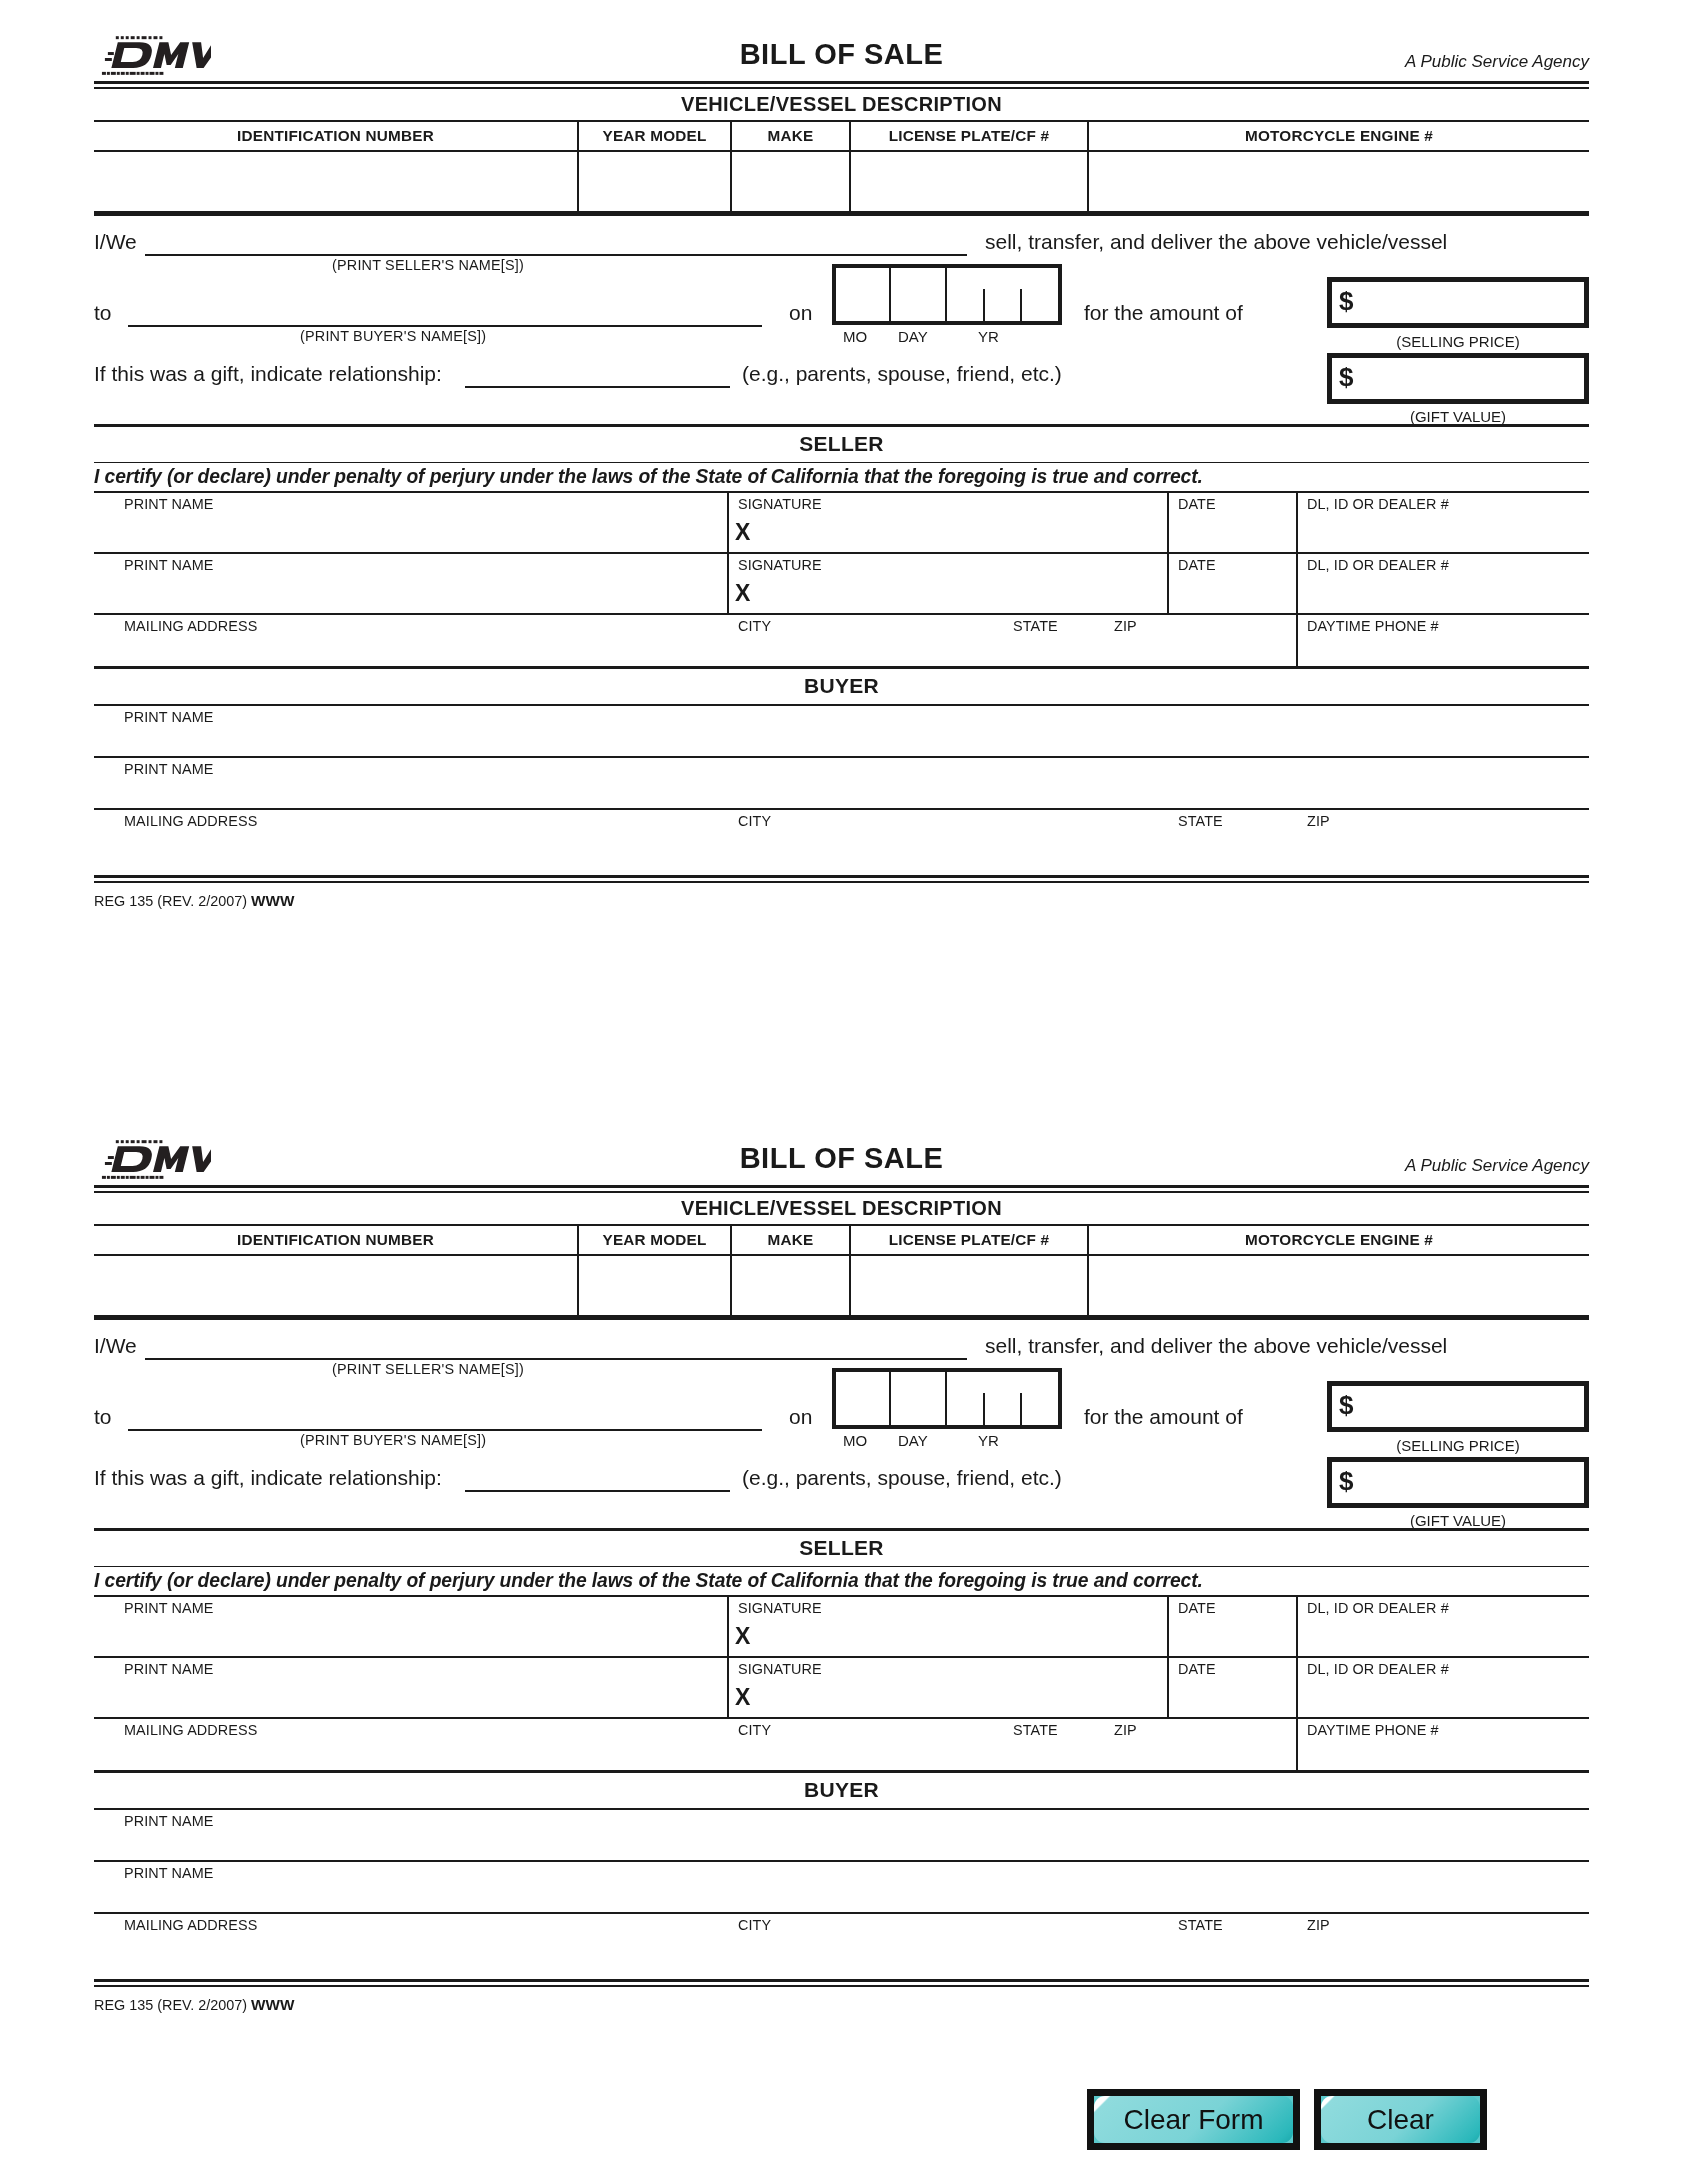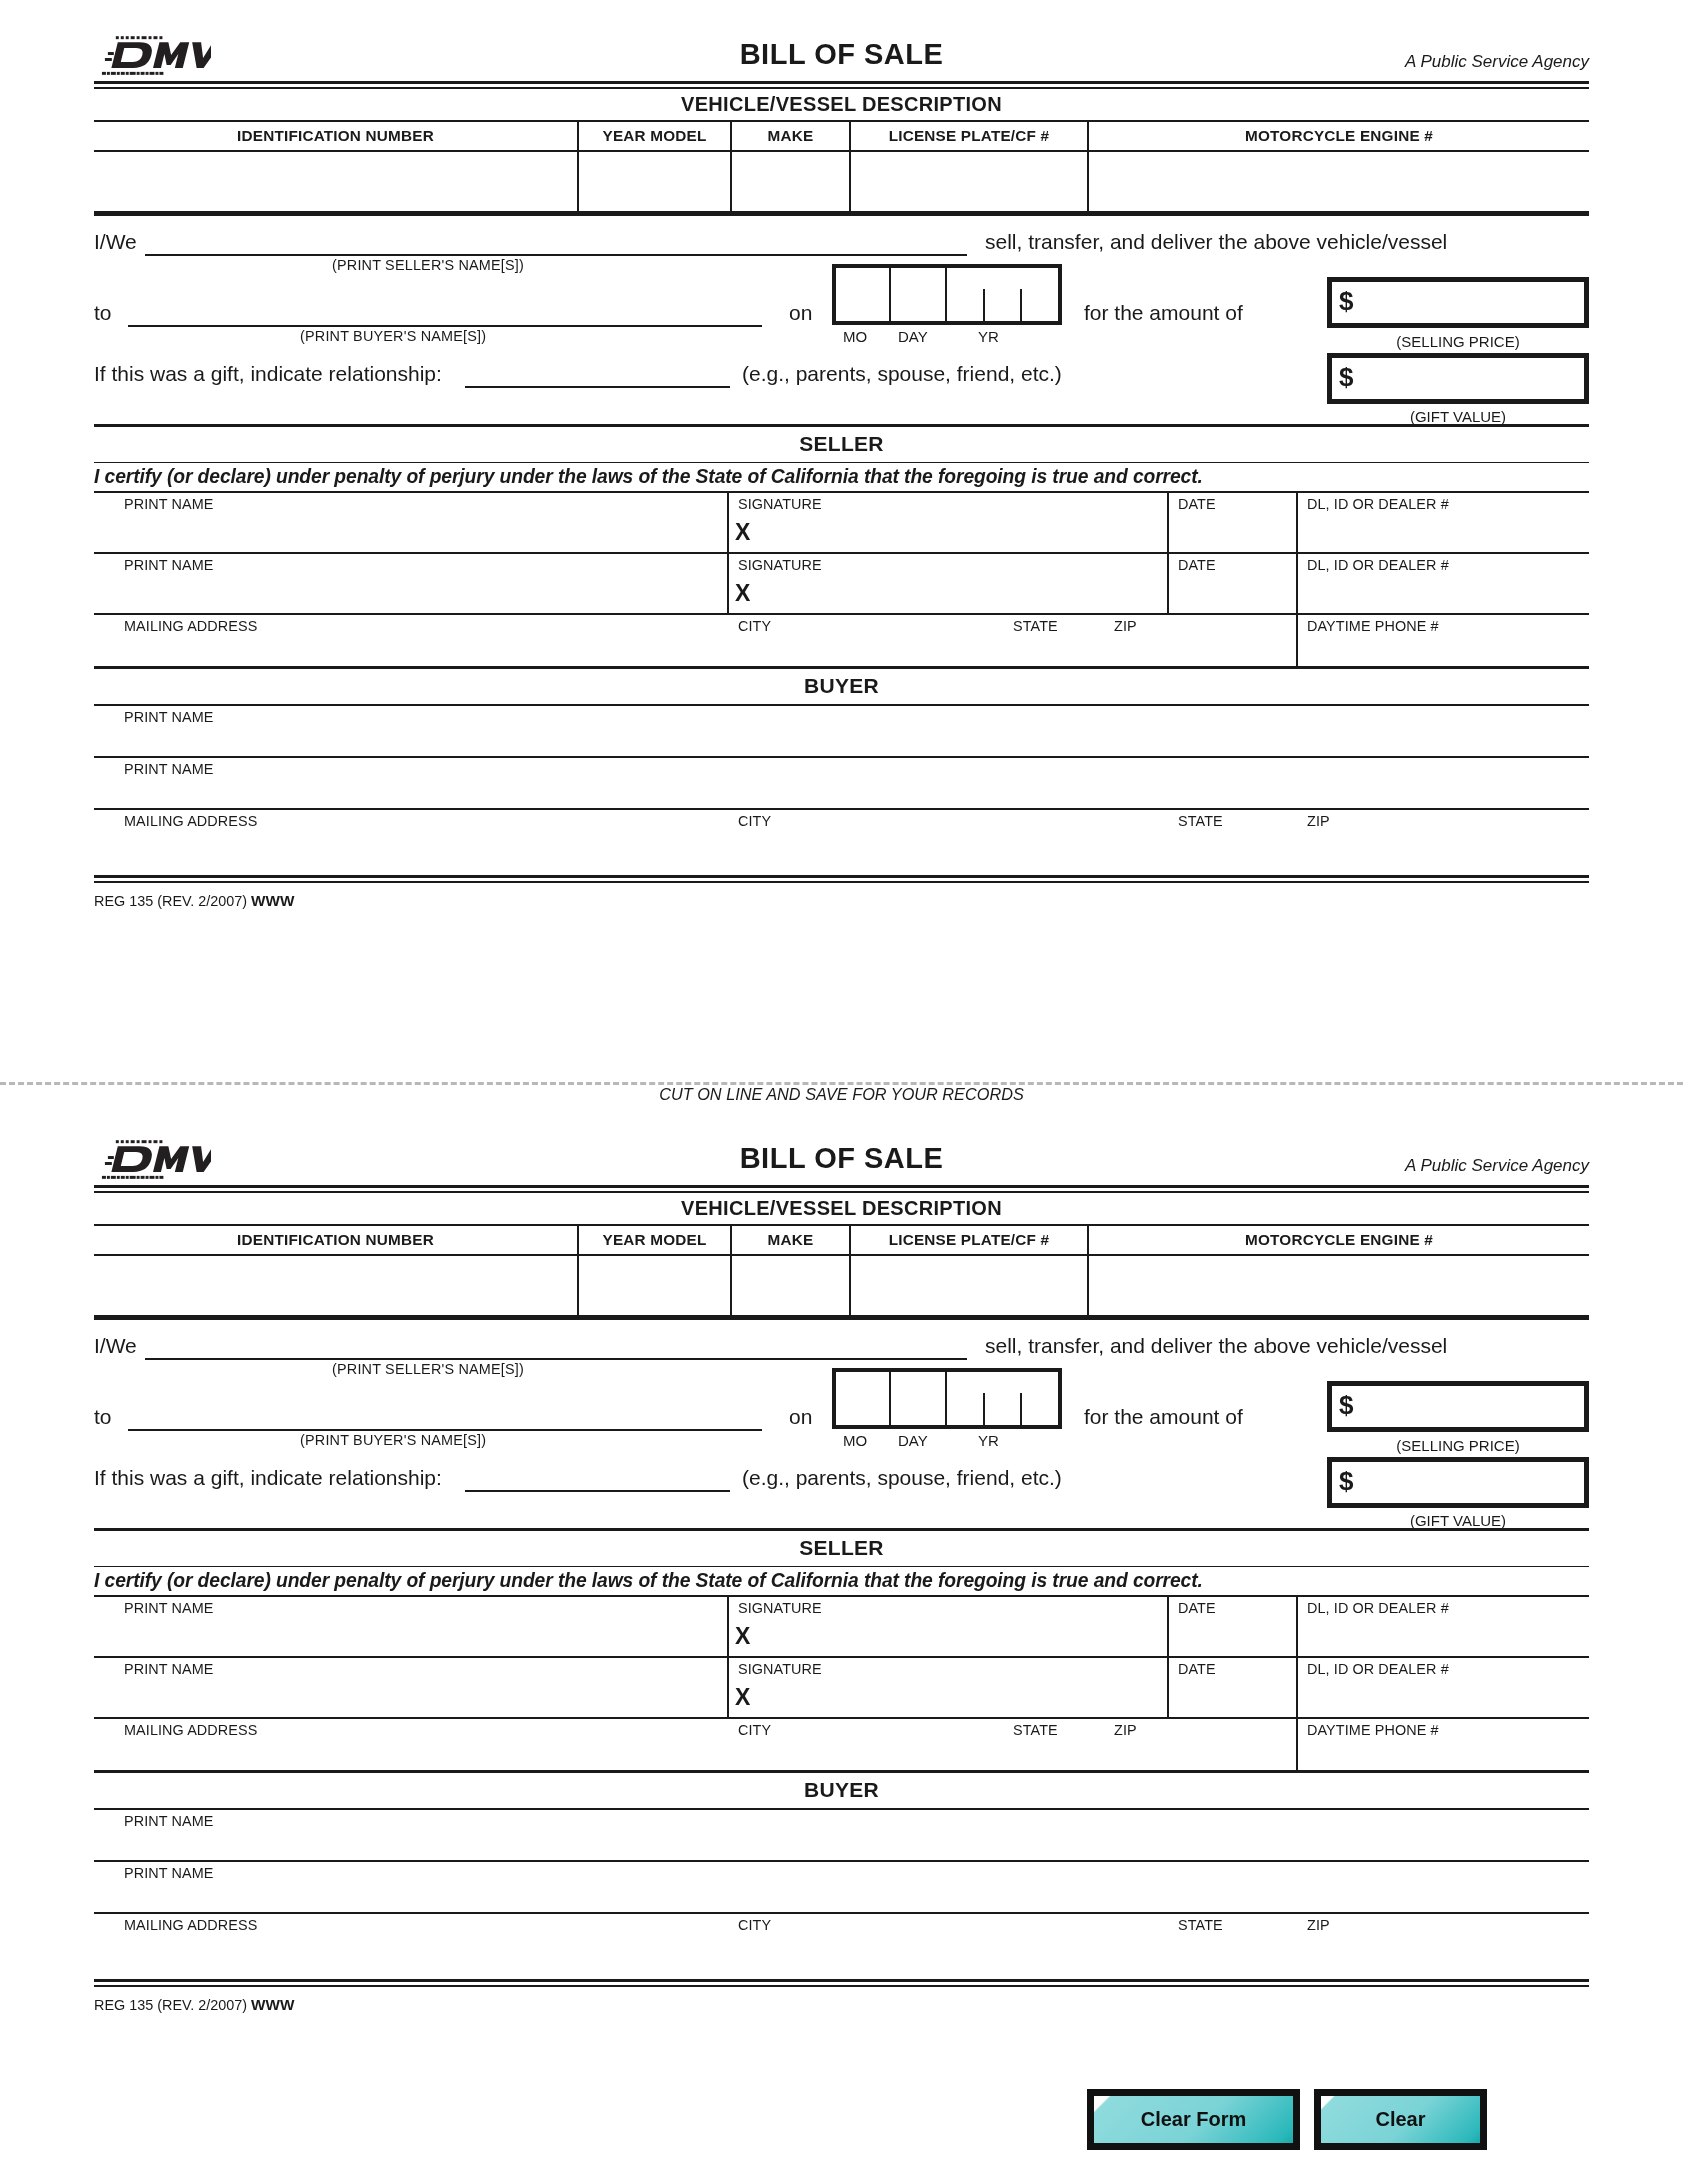--- a/index.html
+++ b/index.html
@@ -292,23 +292,24 @@
     cursor: pointer;
     font-family: "Liberation Sans", sans-serif;
   }
   .btn .inner {
     position: absolute;
     inset: 0;
     background: linear-gradient(135deg, #ffffff 0%, #ffffff 6%, #8fdbdd 7%, #7ad3d6 55%, #2bb8bb 93%, #1aa8ab 100%);
     display: flex;
     align-items: center;
     justify-content: center;
-    font-size: 20px;
-    font-weight: bold;
+    font-size: 28px;
+    font-weight: normal;
     color: #111111;
+    border-radius: 11px;
   }
   .btn-clear { width: 213px; }
   .btn-print { width: 173px; }
 </style>
 </head>
 <body>
 
 <div class="page">
 
   <div class="form-copy" id="copy1" style="top:30px;">
@@ -485,26 +486,20 @@
       <div class="d1"></div>
         <div class="gap"></div>
         <div class="d2"></div>
     </div>
     <div class="footer-id">
       <span>REG 135 (REV. 2/2007)</span>
       <b>WWW</b>
     </div>
   </div>
 
-  <div class="cutwrap" style="top:1074px;">
-    <div class="cutline"></div>
-    <div class="cuttext">
-      <span>CUT ON LINE AND SAVE FOR YOUR RECORDS</span>
-    </div>
-  </div>
 
   <div class="form-copy" id="copy2" style="top:1134px;">
 
     <div class="hdr">
       <div class="logo">
         <svg width="117" height="48" viewBox="0 0 118 48" xmlns="http://www.w3.org/2000/svg">
           <g fill="#231f20">
             <rect x="22" y="2" width="3" height="3"></rect>
               <rect x="27" y="2" width="3" height="3"></rect>
             <rect x="32" y="2" width="3" height="3"></rect>

